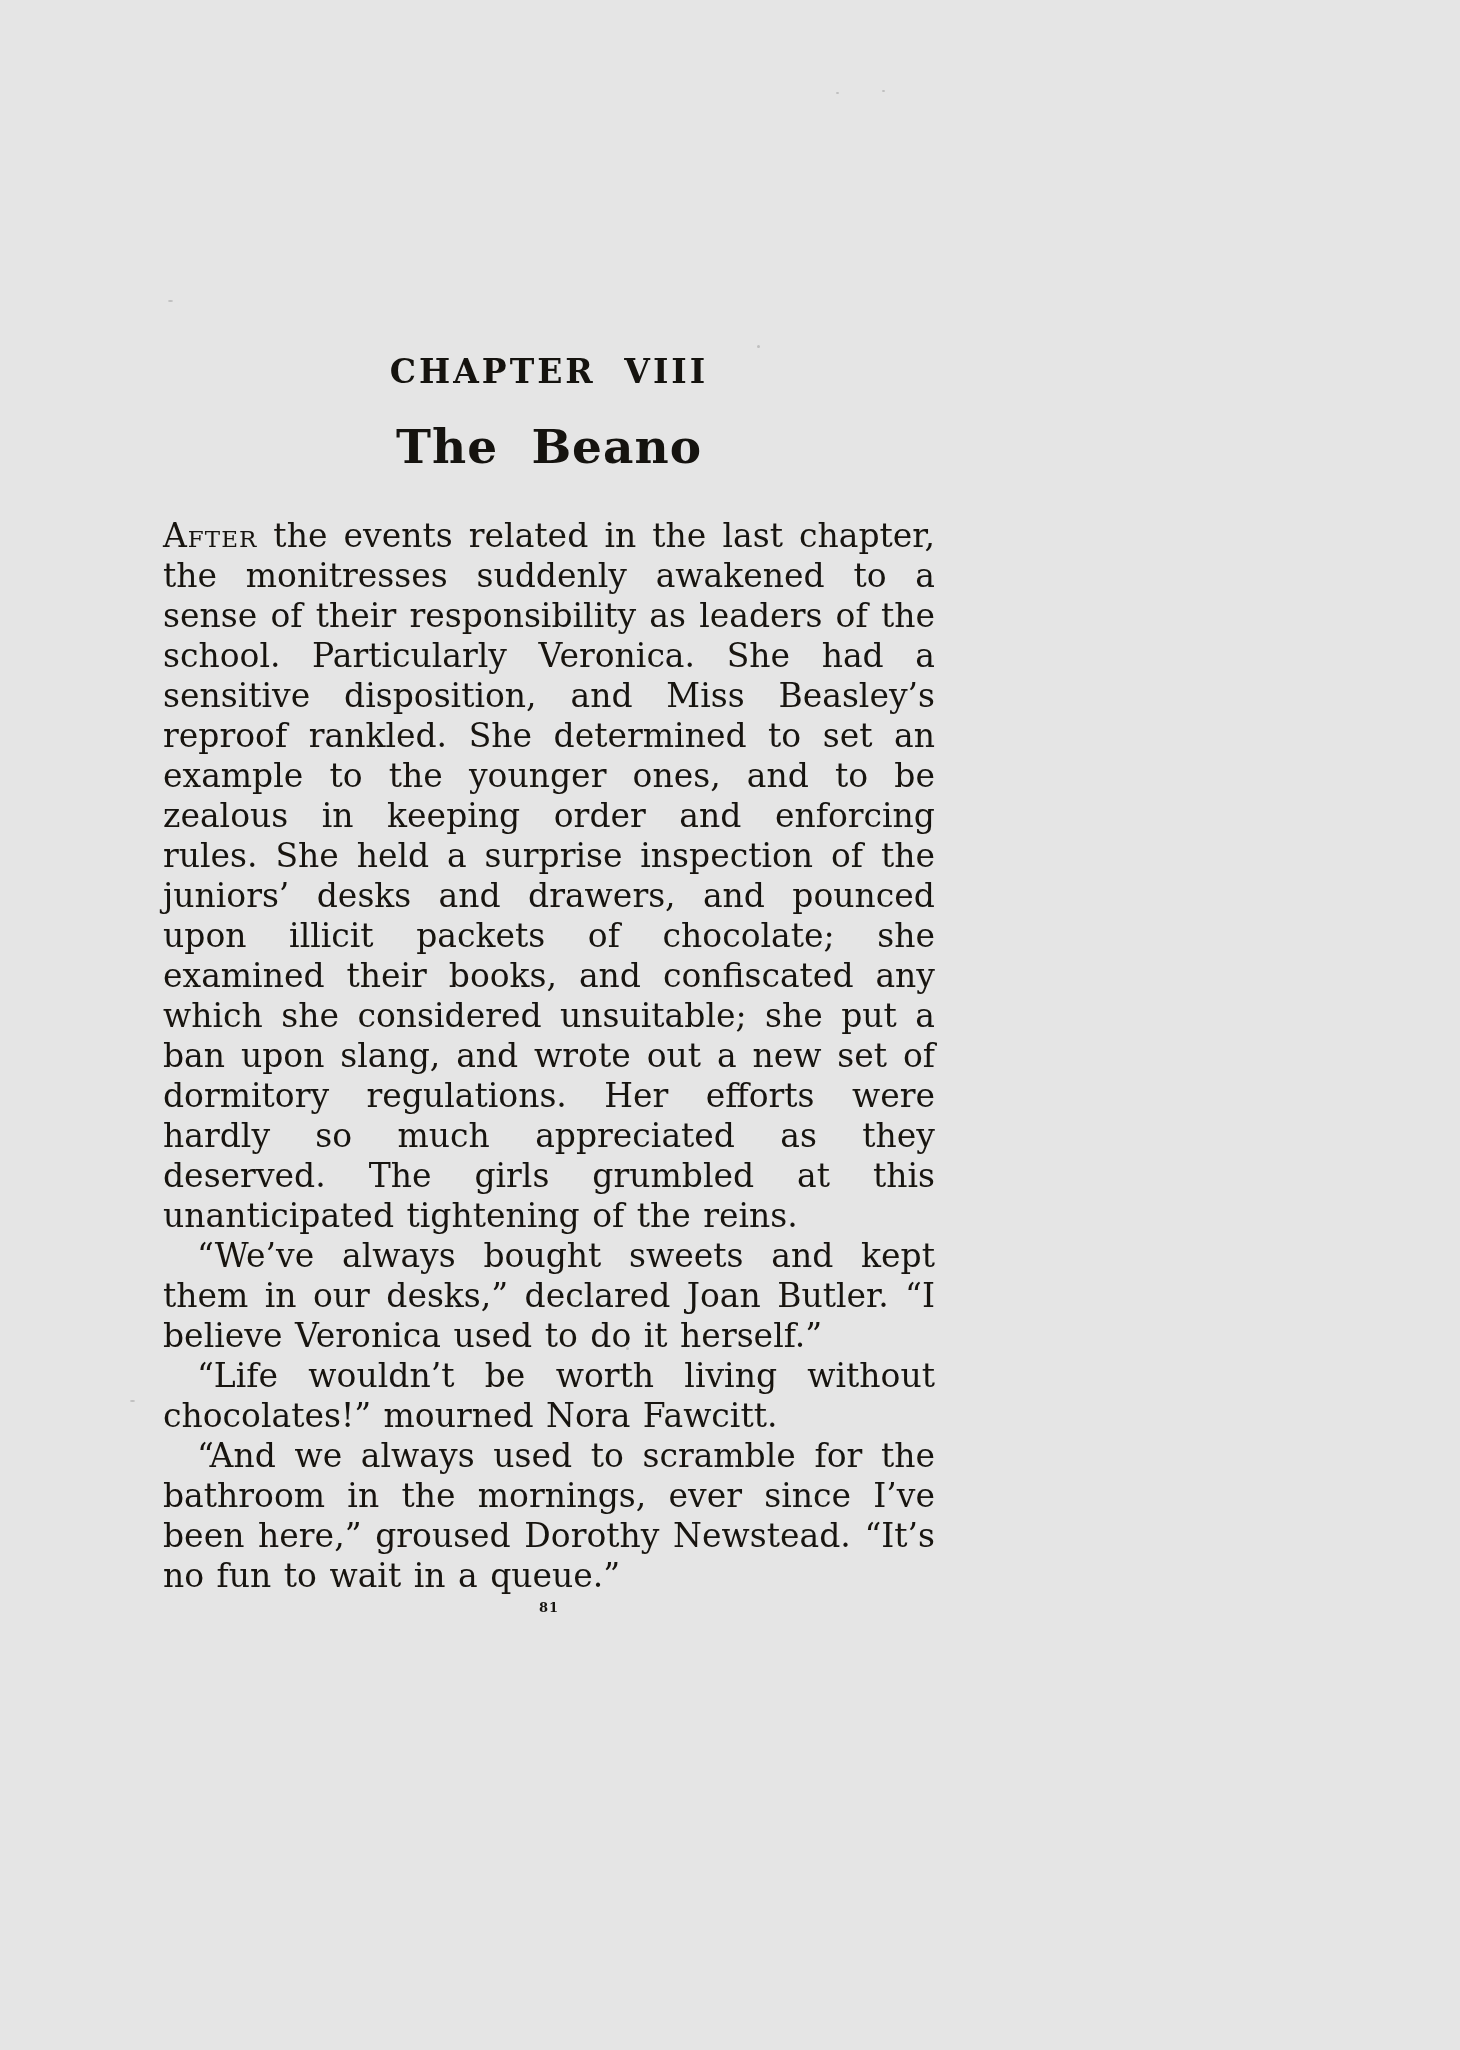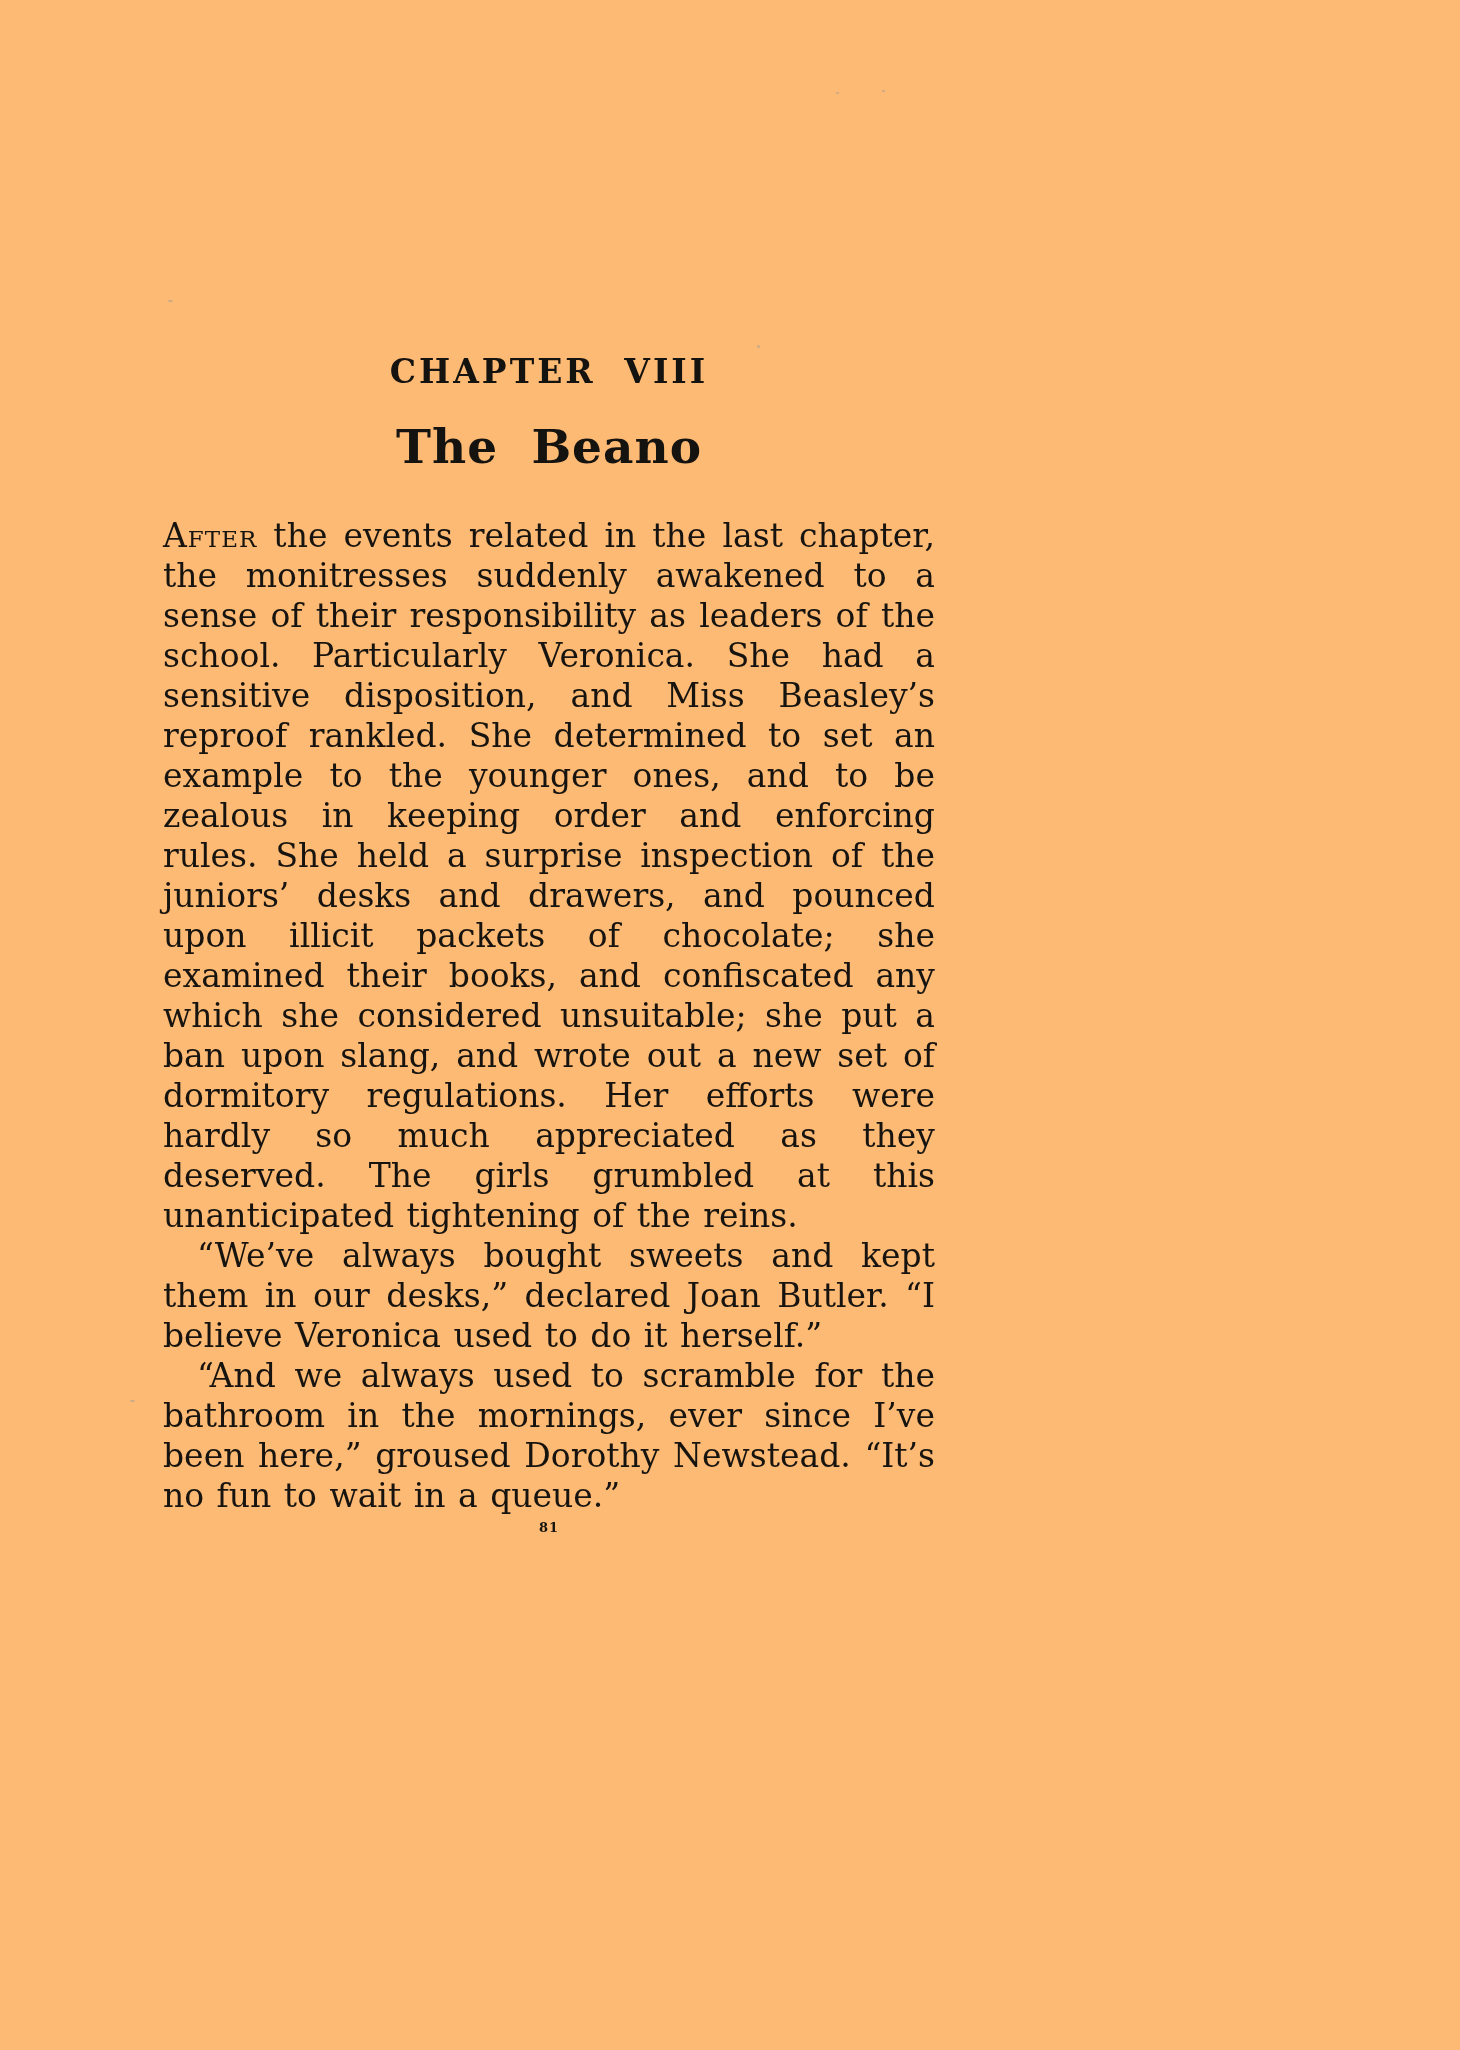--- a/index.html
+++ b/index.html
@@ -4,21 +4,21 @@
 <style>
   html, body {
     margin: 0;
     padding: 0;
     background: #ffffff;
   }
   .page {
     position: relative;
     width: 1460px;
     height: 2050px;
-    background: #fdba74;
+    background: #e5e5e5;
     overflow: hidden;
     font-family: "DejaVu Serif", serif;
     color: #141210;
   }
   .text-block {
     position: absolute;
     left: 163px;
     top: 352px;
     width: 772px;
   }
@@ -86,19 +86,20 @@
   <div class="text-block">
 
     <h2 class="chapter">CHAPTER VIII</h2>
 
     <h1 class="title">The Beano</h1>
 
     <p class="body"><span class="lead">After</span><span> the events related in the last chapter, the monitresses suddenly awakened to a sense of their responsibility as leaders of the school. Particularly Veronica. She had a sensitive disposition, and Miss Beasley’s reproof rankled. She determined to set an example to the younger ones, and to be zealous in keeping order and enforcing rules. She held a surprise inspection of the juniors’ desks and drawers, and pounced upon illicit packets of chocolate; she examined their books, and confiscated any which she considered unsuitable; she put a ban upon slang, and wrote out a new set of dormitory regulations. Her efforts were hardly so much appreciated as they deserved. The girls grumbled at this unanticipated tightening of the reins.</span></p>
 
     <p class="body indent">“We’ve always bought sweets and kept them in our desks,” declared Joan Butler. “I believe Veronica used to do it herself.”</p>
 
+    <p class="body indent">“Life wouldn’t be worth living without chocolates!” mourned Nora Fawcitt.</p>
 
     <p class="body indent">“And we always used to scramble for the bathroom in the mornings, ever since I’ve been here,” groused Dorothy Newstead. “It’s no fun to wait in a queue.”</p>
 
     <div class="page-number">81</div>
 
   </div>
 </div>
 
 </body></html>

